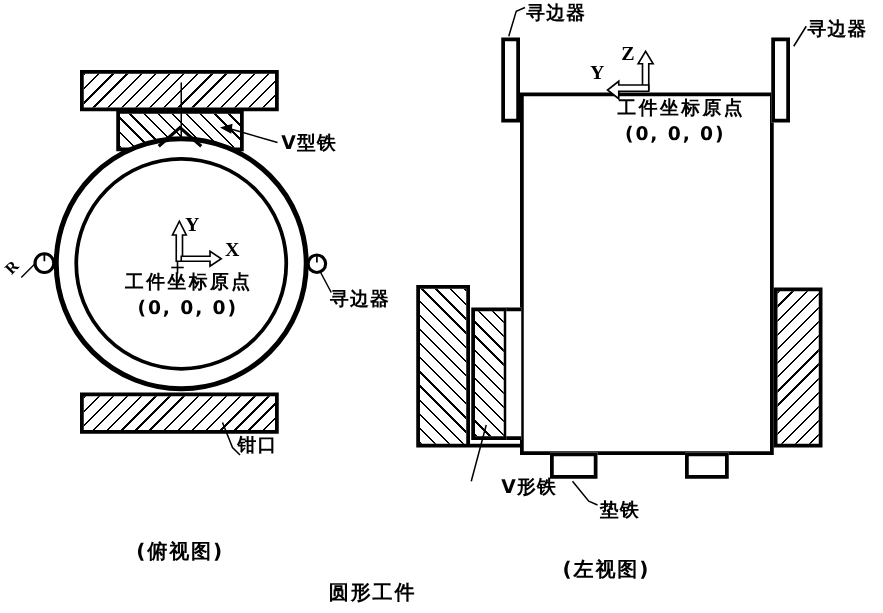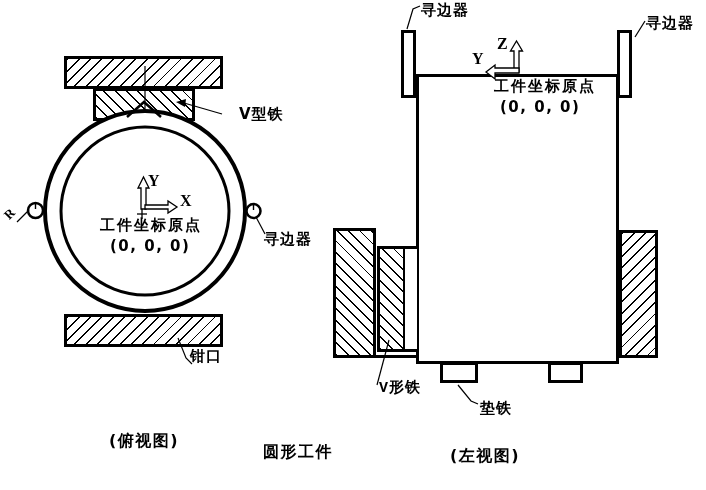--- a/index.html
+++ b/index.html
@@ -79,29 +79,29 @@
     <line x1="645" y1="21" x2="635" y2="37" stroke="#000" stroke-width="1.2"></line>
     <line x1="389" y1="340" x2="377" y2="385" stroke="#000" stroke-width="1.2"></line>
     <polyline points="458,385 471,401 478,404" fill="none" stroke="#000" stroke-width="1.2"></polyline>
   </svg>
 
   <div class="axis" style="left:148px;top:172px;">Y</div>
   <div class="axis" style="left:180px;top:192px;">X</div>
   <div class="axis" style="left:5px;top:206px;font-size:13px;transform:rotate(-45deg);">R</div>
   <div class="lbl" style="left:100px;top:217px;letter-spacing:2px;">工件坐标原点</div>
   <div class="lbl" style="left:110px;top:238px;letter-spacing:1.5px;">(0, 0, 0)</div>
-  <div class="lbl" style="left:239px;top:106px;">V型铁</div>
+  <div class="lbl" style="left:225px;top:106px;">V型铁</div>
   <div class="lbl" style="left:264px;top:231px;">寻边器</div>
   <div class="lbl" style="left:190px;top:348px;">钳口</div>
   <div class="lbl cap" style="left:109px;top:389px;margin-top:43px;">(俯视图)</div>
 
   <div class="lbl" style="left:421px;top:2px;">寻边器</div>
   <div class="lbl" style="left:646px;top:15px;">寻边器</div>
   <div class="axis" style="left:497px;top:35px;">Z</div>
   <div class="axis" style="left:472px;top:50px;">Y</div>
   <div class="lbl" style="left:494px;top:78px;letter-spacing:2px;">工件坐标原点</div>
   <div class="lbl" style="left:500px;top:99px;letter-spacing:1.5px;">(0, 0, 0)</div>
-  <div class="lbl" style="left:379px;top:381px;font-family:Liberation Mono, monospace;">V形铁</div>
+  <div class="lbl" style="left:401px;top:381px;">V形铁</div>
   <div class="lbl" style="left:480px;top:400px;">垫铁</div>
   <div class="lbl cap" style="left:450px;top:429px;margin-top:18px;">(左视图)</div>
 
-  <div class="lbl cap" style="left:263px;top:443px;text-align:center;">圆形工件</div>
+  <div class="lbl cap" style="left:263px;top:465px;text-align:center;">圆形工件</div>
 </div>
 
 </body></html>

